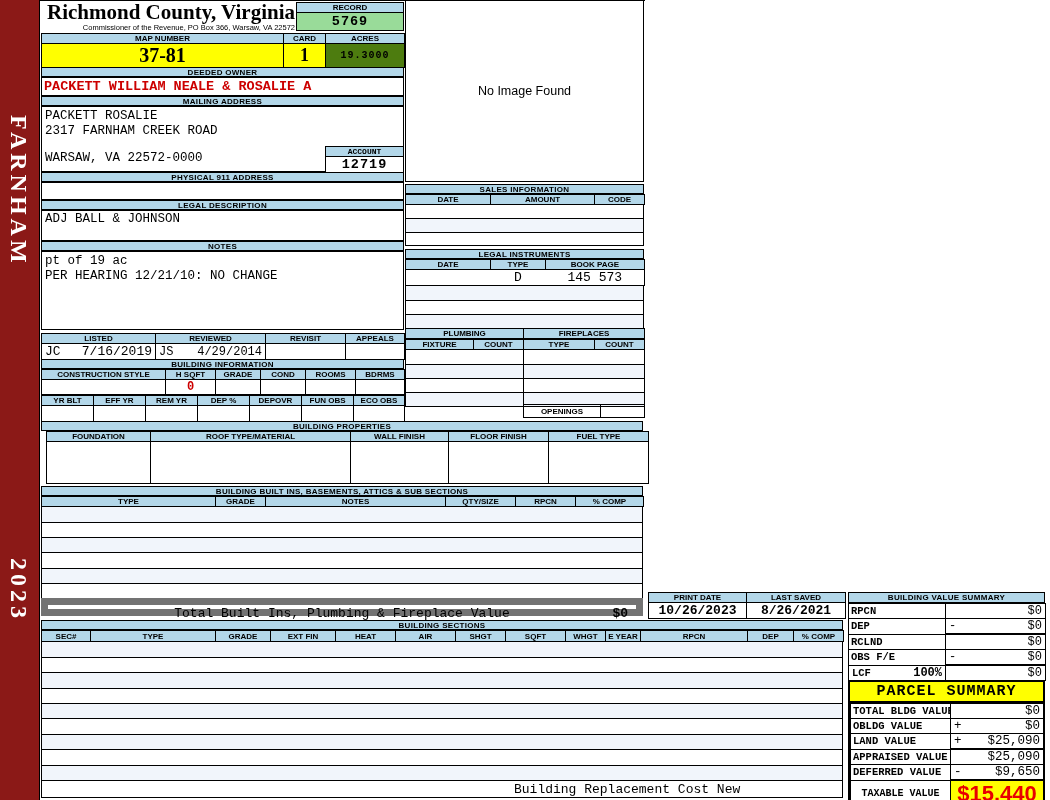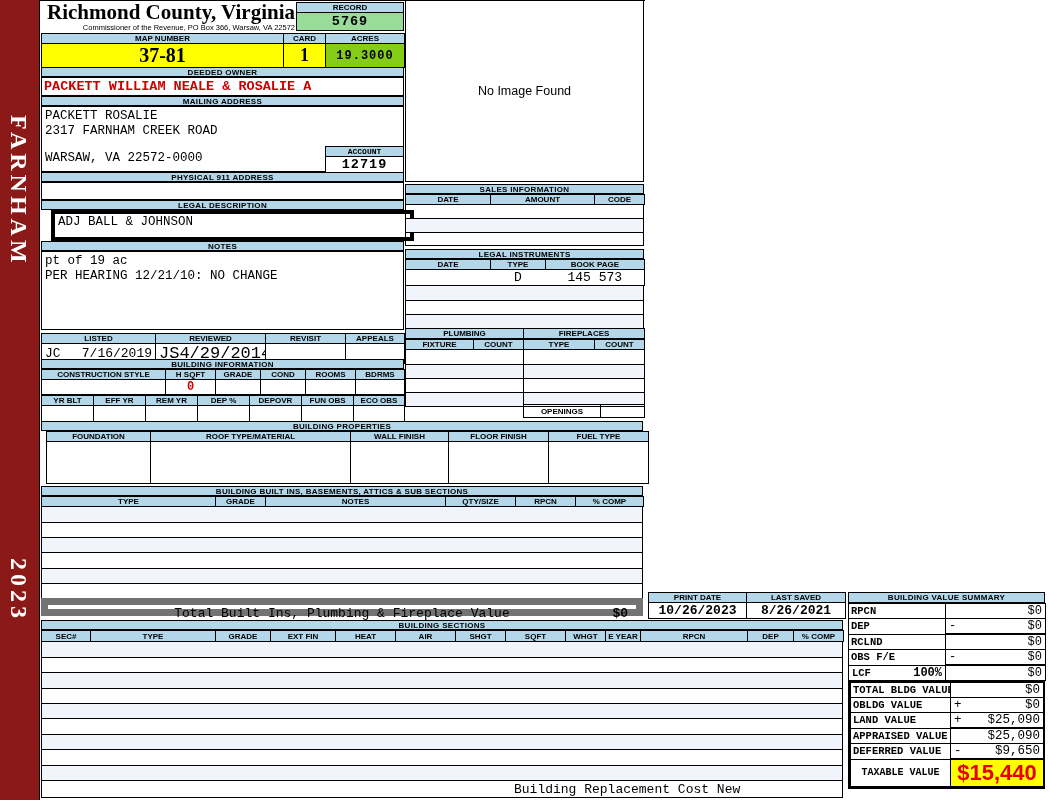--- a/index.html
+++ b/index.html
@@ -64,21 +64,21 @@
         </colgroup>
       <tbody>
           <tr>
         <td class="h">MAP NUMBER</td>
         <td class="h">CARD</td>
         <td class="h">ACRES</td>
       </tr>
       <tr style="height:22px;">
         <td class="b serif" style="background:#FFFF00;text-align:center;font-size:20px;font-weight:bold;">37-81</td>
         <td class="b serif" style="background:#FFFF00;text-align:center;font-size:18px;font-weight:bold;">1</td>
-        <td class="b val" style="background:#84cc16;text-align:center;font-size:12px;letter-spacing:1px;">19.3000</td>
+        <td class="b val" style="background:#4d7c0f;text-align:center;font-size:10px;letter-spacing:1px;">19.3000</td>
       </tr>
     </tbody>
       </table>
   </div>
 
   <div class="abs bar" style="left:41px;top:67px;width:363px;">DEEDED OWNER</div>
   <div class="abs b mono" style="left:41px;top:77px;width:363px;height:19px;border:1px solid #000;color:#CC0000;font-weight:bold;font-size:13.5px;line-height:18px;padding-left:2px;">PACKETT WILLIAM NEALE &amp; ROSALIE A</div>
 
   <div class="abs bar" style="left:41px;top:96px;width:363px;">MAILING ADDRESS</div>
   <div class="abs mono" style="left:41px;top:106px;width:363px;height:66px;border:1px solid #000;font-size:12.5px;">
@@ -96,21 +96,21 @@
             </tr>
       </tbody>
         </table>
     </div>
   </div>
 
   <div class="abs bar" style="left:41px;top:172px;width:363px;">PHYSICAL 911 ADDRESS</div>
   <div class="abs" style="left:41px;top:182px;width:363px;height:18px;border:1px solid #000;"></div>
 
   <div class="abs bar" style="left:41px;top:200px;width:363px;">LEGAL DESCRIPTION</div>
-  <div class="abs mono" style="left:41px;top:210px;width:363px;height:31px;border:4px solid #000000;font-size:12.5px;line-height:16px;padding-left:3px;margin-left:10px;">ADJ BALL &amp; JOHNSON</div>
+  <div class="abs mono" style="left:41px;top:210px;width:363px;height:31px;border:1px solid #000000;font-size:12.5px;line-height:16px;padding-left:3px;">ADJ BALL &amp; JOHNSON</div>
 
   <div class="abs bar" style="left:41px;top:241px;width:363px;">NOTES</div>
   <div class="abs mono" style="left:41px;top:251px;width:363px;height:79px;border:1px solid #000;font-size:12.5px;">
     <div style="padding:2px 0 0 3px;line-height:15px;">pt of 19 ac</div>
     <div style="padding-left:3px;line-height:15px;">PER HEARING 12/21/10: NO CHANGE</div>
   </div>
 
   <div class="abs" style="left:41px;top:333px;width:363px;">
     <table>
       <colgroup>
@@ -126,21 +126,21 @@
         <td class="h">REVISIT</td>
         <td class="h">APPEALS</td>
       </tr>
       <tr style="height:16px;text-align:right;" class="mono">
         <td class="b" style="font-size:13px;">
           <div class="opcell">
                 <span>JC</span>
                 <span>7/16/2019</span>
               </div>
         </td>
-        <td class="b" style="font-size:17px;">
+        <td class="b" style="font-size:12px;">
           <div class="opcell">
                 <span>JS</span>
                 <span>4/29/2014</span>
               </div>
         </td>
         <td class="b"></td>
         <td class="b"></td>
       </tr>
     </tbody>
       </table>
@@ -575,20 +575,21 @@
                 <span></span>
                 <span>$0</span>
               </div>
             </td>
       </tr>
     </tbody>
       </table>
   </div>
 
   <div class="abs" style="left:848px;top:680px;width:197px;border:2px solid #000;">
+    <div class="val" style="background:#FFFF00;border-bottom:2px solid #000;height:19px;line-height:19px;text-align:center;font-size:15px;letter-spacing:1px;">PARCEL SUMMARY</div>
     <table>
       <colgroup>
           <col style="width:100px">
           <col style="width:93px">
         </colgroup>
       <tbody>
           <tr style="height:14.5px;">
         <td class="b val" style="font-size:10.5px;padding-left:2px;">TOTAL BLDG VALUE</td>
         <td class="b mono" style="font-size:12.5px;">
               <div class="opcell">

